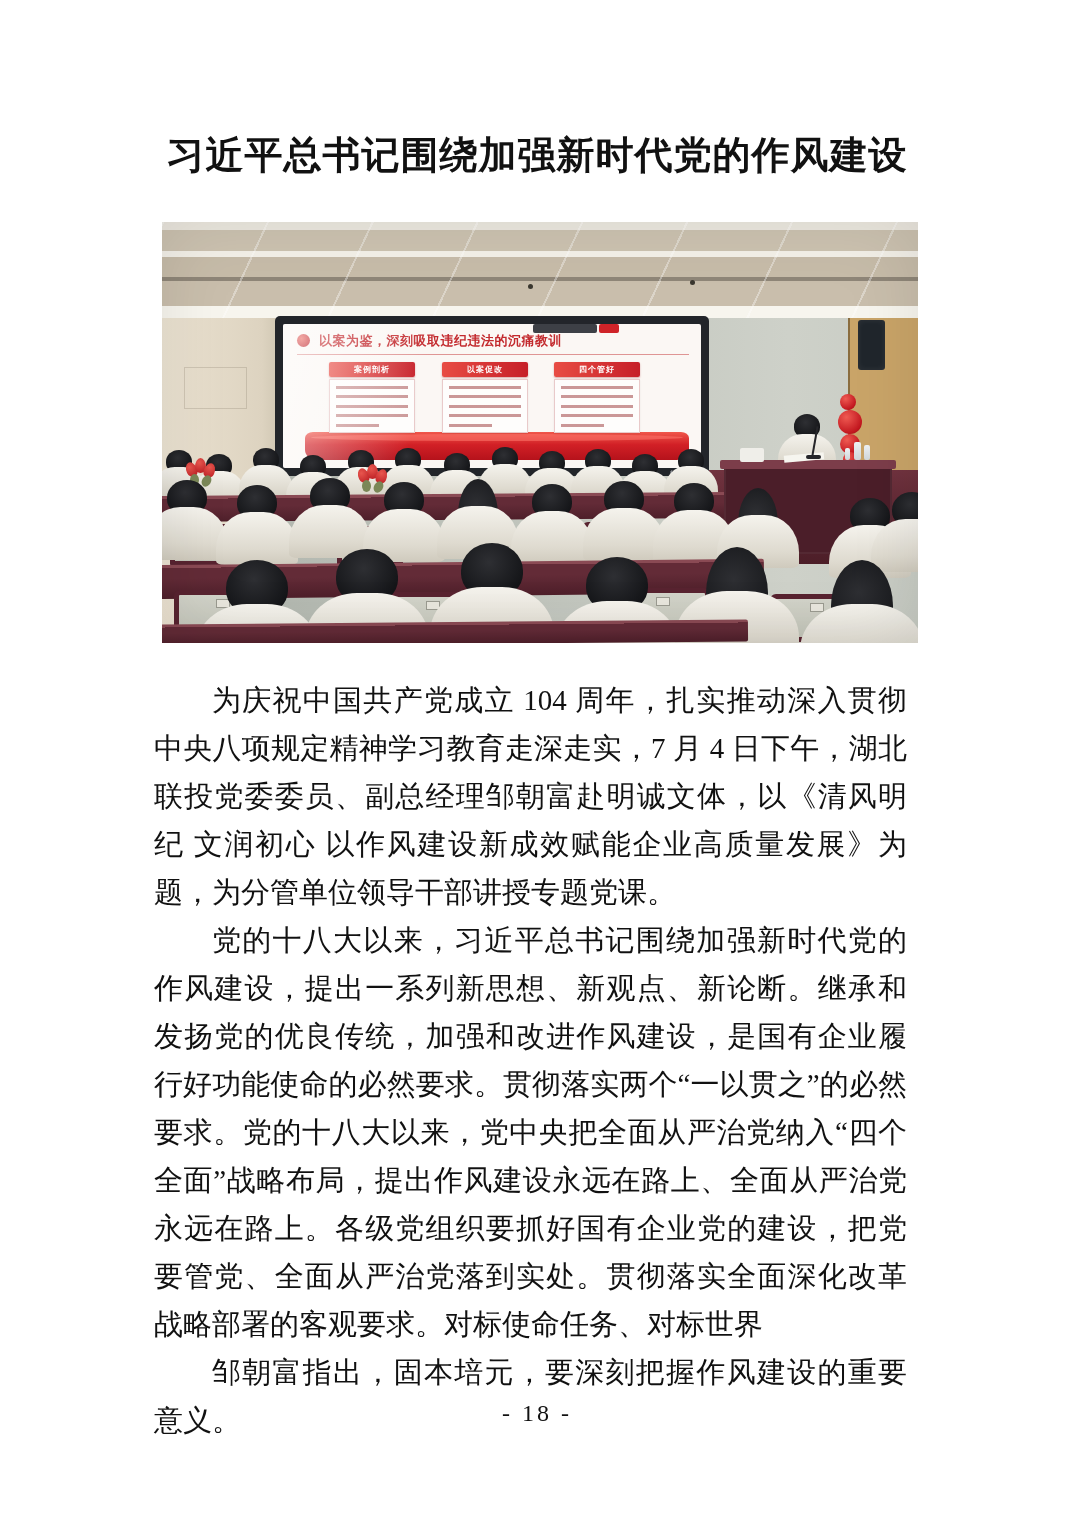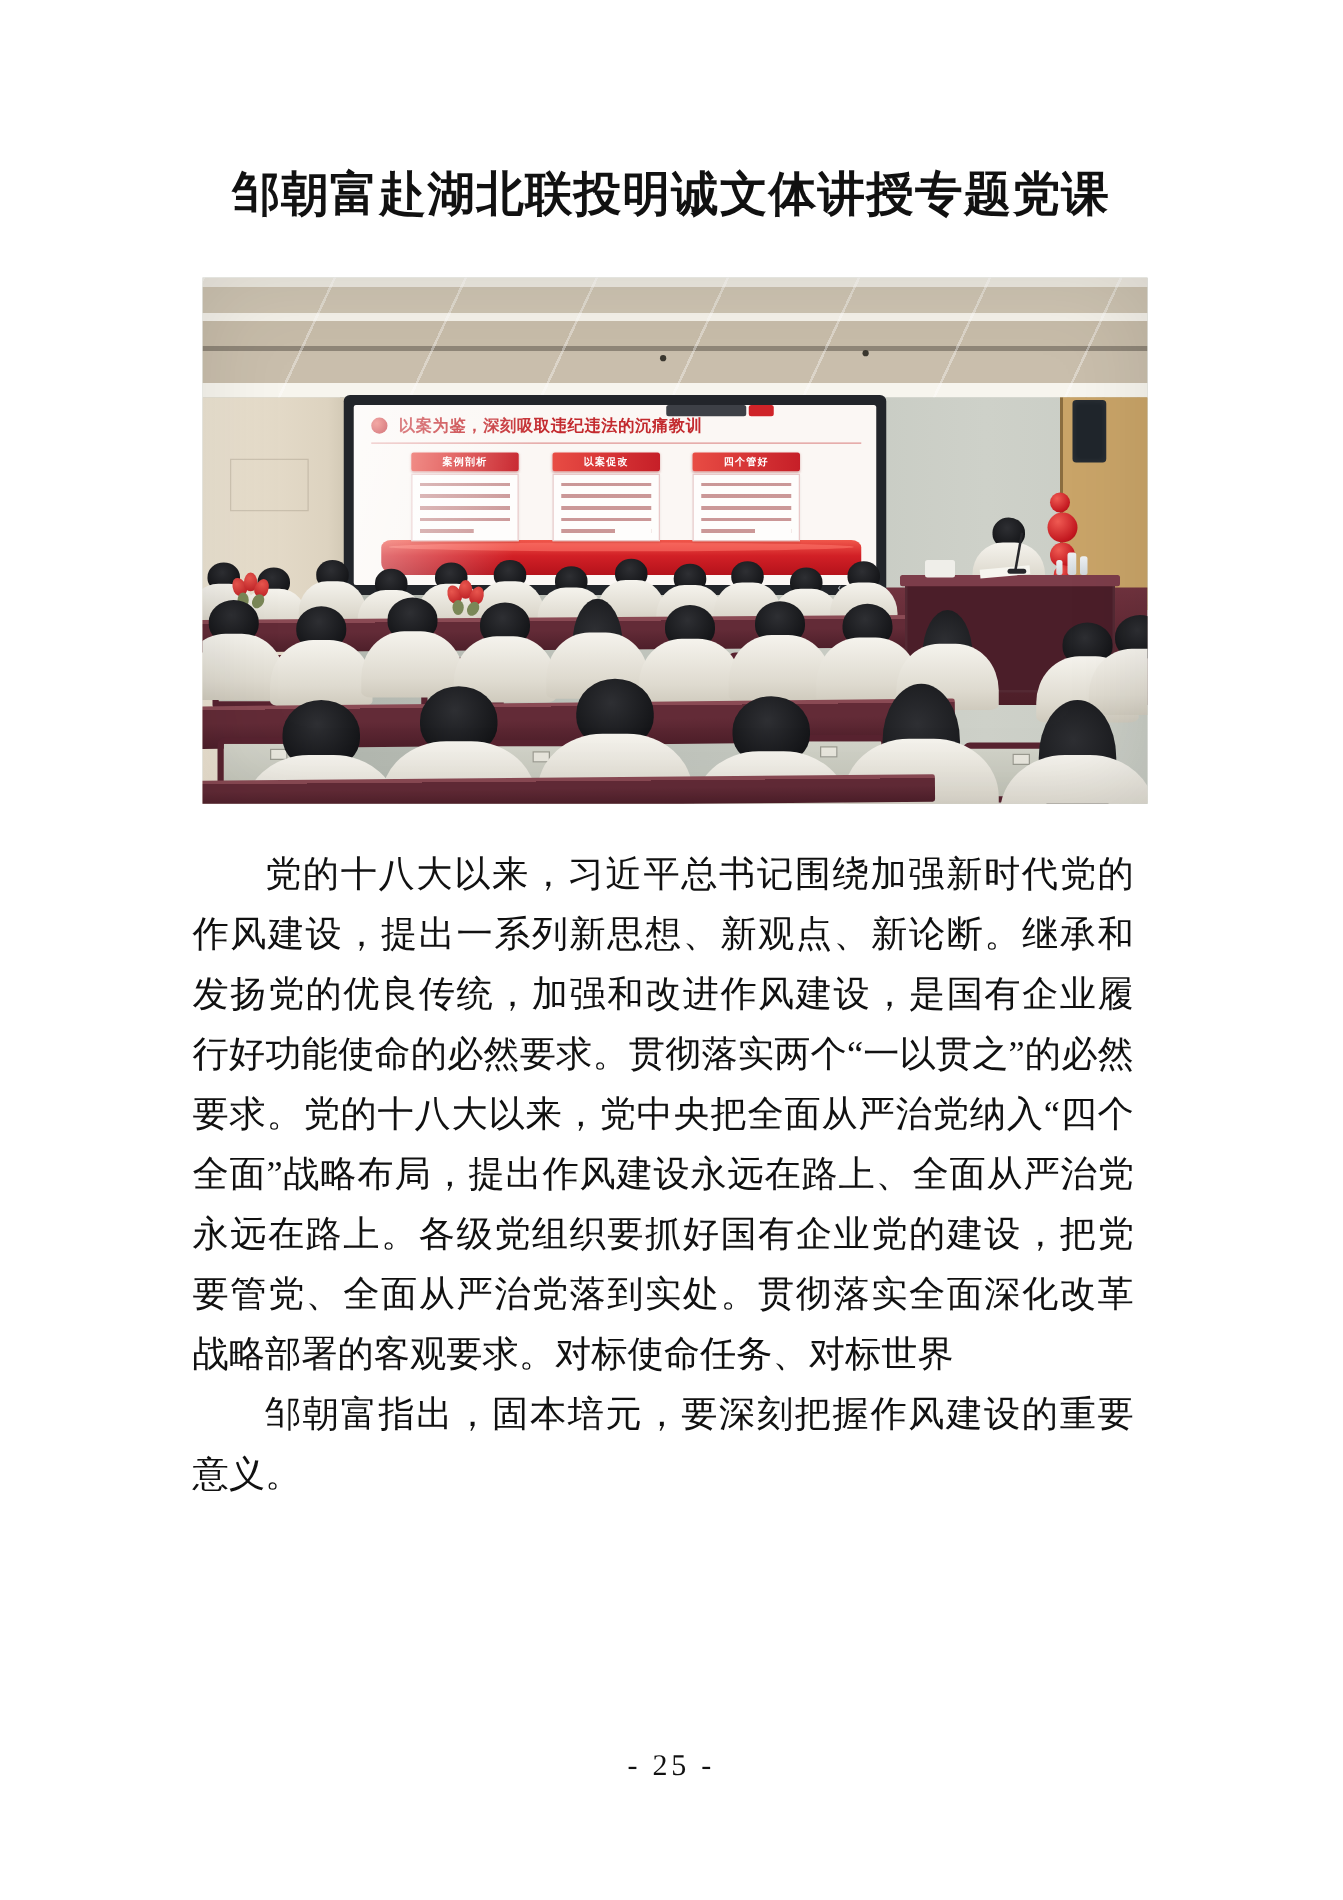--- a/index.html
+++ b/index.html
@@ -86,21 +86,21 @@
   .ph{z-index:13;} .ph .hair{position:static;transform:none;border-radius:50% 50% 20% 20%;}
   .speaker-man{left:616px;top:192px;width:58px;height:56px;z-index:6;}
   .speaker-man .hair{width:26px;height:24px;}
   .speaker-man .torso{top:20px;width:58px;height:36px;}
 </style>
 </head>
 <body>
 
 <div class="page">
 
-  <h1 class="doc-title">邹朝富赴湖北联投明诚文体讲授专题党课</h1>
+  <h1 class="doc-title">习近平总书记围绕加强新时代党的作风建设</h1>
 
   <div class="photo">
     <div class="ceiling">
       <div class="ceiling-streaks"></div>
       <div class="ceiling-dot" style="left:366px;top:62px"></div>
       <div class="ceiling-dot" style="left:528px;top:58px"></div>
     </div>
     <div class="wall-main"></div>
     <div class="wall-left"></div>
     <div class="wall-panel"></div>
@@ -294,18 +294,19 @@
         <i class="hair"></i>
         <i class="torso"></i>
       </div>
     <div class="desk desk3"></div>
 
     <div class="person ph" style="left:347px;top:392px;width:86px;height:60px"><i class="hair" style="width:86px;height:60px"></i></div>
     <div class="person ph" style="left:588px;top:398px;width:80px;height:55px"><i class="hair" style="width:80px;height:55px"></i></div>
   </div>
 
   <div class="body-text">
+    <p>为庆祝中国共产党成立 104 周年，扎实推动深入贯彻中央八项规定精神学习教育走深走实，7 月 4 日下午，湖北联投党委委员、副总经理邹朝富赴明诚文体，以《清风明纪 文润初心 以作风建设新成效赋能企业高质量发展》为题，为分管单位领导干部讲授专题党课。</p>
     <p>党的十八大以来，习近平总书记围绕加强新时代党的作风建设，提出一系列新思想、新观点、新论断。继承和发扬党的优良传统，加强和改进作风建设，是国有企业履行好功能使命的必然要求。贯彻落实两个“一以贯之”的必然要求。党的十八大以来，党中央把全面从严治党纳入“四个全面”战略布局，提出作风建设永远在路上、全面从严治党永远在路上。各级党组织要抓好国有企业党的建设，把党要管党、全面从严治党落到实处。贯彻落实全面深化改革战略部署的客观要求。对标使命任务、对标世界</p>
     <p>邹朝富指出，固本培元，要深刻把握作风建设的重要意义。</p>
   </div>
 
-  <div class="page-num">- 25 -</div>
+  <div class="page-num">- 18 -</div>
 </div>
 
 </body></html>

